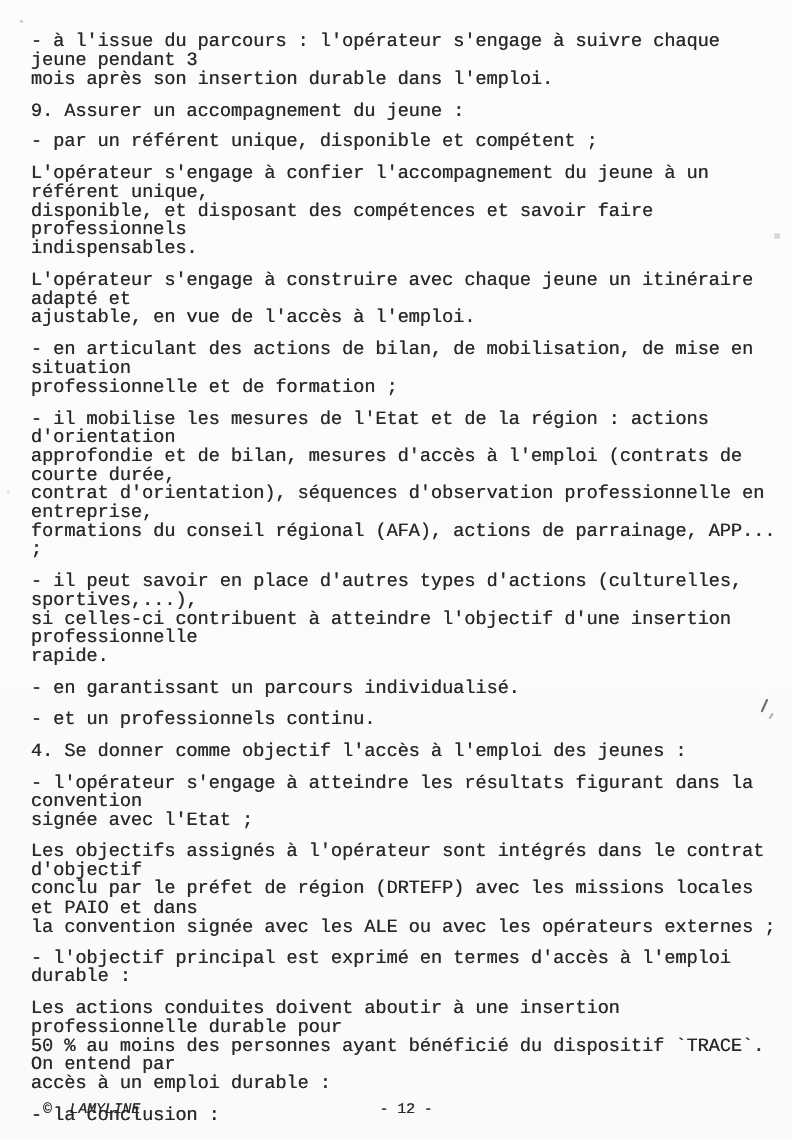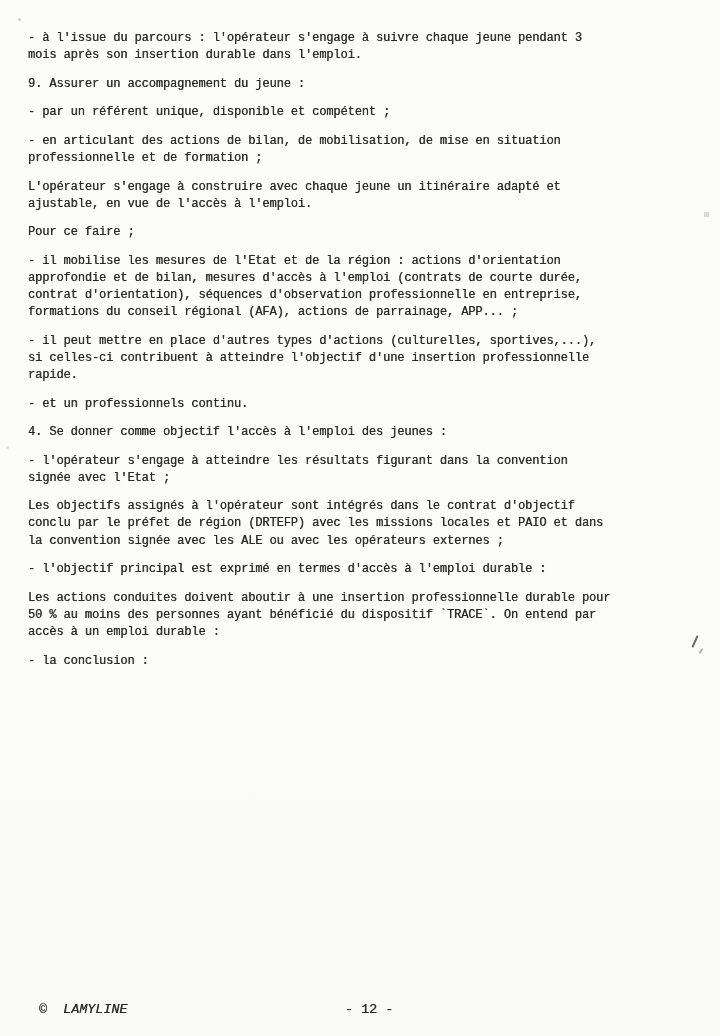--- a/index.html
+++ b/index.html
@@ -12,21 +12,21 @@
     position: absolute; inset: 0;
     background: linear-gradient(180deg, #fcfcfb 0%, #fbfbf9 60%, #fafaf8 100%);
     font-family: "Liberation Mono", "DejaVu Sans Mono", monospace;
     color: #282828;
   }
   .doc-body {
     position: absolute; left: 28px; top: 30px; width: 684px;
   }
   .para {
     margin: 0 0 11.5px 0;
-    font-size: 12px;
+    font-size: 17px;
     line-height: 17.1px;
     white-space: pre-line;
     letter-spacing: -0.1px;
     text-shadow: 0.35px 0 0 rgba(25,25,25,0.7);
   }
   .footer-item {
     position: absolute;
     font-size: 13.4px; line-height: 17px;
     white-space: pre;
     text-shadow: 0.35px 0 0 rgba(25,25,25,0.7);
@@ -44,32 +44,35 @@
 </head>
 <body>
 
 <div class="page">
 
   <div class="doc-body">
     <p class="para">- à l'issue du parcours : l'opérateur s'engage à suivre chaque jeune pendant 3
 mois après son insertion durable dans l'emploi.</p>
     <p class="para">9. Assurer un accompagnement du jeune :</p>
     <p class="para">- par un référent unique, disponible et compétent ;</p>
+    <p class="para">L'opérateur s'engage à confier l'accompagnement du jeune à un référent unique,
+disponible, et disposant des compétences et savoir faire professionnels
+indispensables.</p>
+    <p class="para">L'opérateur s'engage à construire avec chaque jeune un itinéraire adapté et
+ajustable, en vue de l'accès à l'emploi.</p>
     <p class="para">- en articulant des actions de bilan, de mobilisation, de mise en situation
 professionnelle et de formation ;</p>
-    <p class="para">L'opérateur s'engage à construire avec chaque jeune un itinéraire adapté et
-ajustable, en vue de l'accès à l'emploi.</p>
-    <p class="para">Pour ce faire ;</p>
     <p class="para">- il mobilise les mesures de l'Etat et de la région : actions d'orientation
 approfondie et de bilan, mesures d'accès à l'emploi (contrats de courte durée,
 contrat d'orientation), séquences d'observation professionnelle en entreprise,
 formations du conseil régional (AFA), actions de parrainage, APP... ;</p>
-    <p class="para">- il peut mettre en place d'autres types d'actions (culturelles, sportives,...),
+    <p class="para">- il peut savoir en place d'autres types d'actions (culturelles, sportives,...),
 si celles-ci contribuent à atteindre l'objectif d'une insertion professionnelle
 rapide.</p>
+    <p class="para">- en garantissant un parcours individualisé.</p>
     <p class="para">- et un professionnels continu.</p>
     <p class="para">4. Se donner comme objectif l'accès à l'emploi des jeunes :</p>
     <p class="para">- l'opérateur s'engage à atteindre les résultats figurant dans la convention
 signée avec l'Etat ;</p>
     <p class="para">Les objectifs assignés à l'opérateur sont intégrés dans le contrat d'objectif
 conclu par le préfet de région (DRTEFP) avec les missions locales et PAIO et dans
 la convention signée avec les ALE ou avec les opérateurs externes ;</p>
     <p class="para">- l'objectif principal est exprimé en termes d'accès à l'emploi durable :</p>
     <p class="para">Les actions conduites doivent aboutir à une insertion professionnelle durable pour
 50 % au moins des personnes ayant bénéficié du dispositif `TRACE`. On entend par

